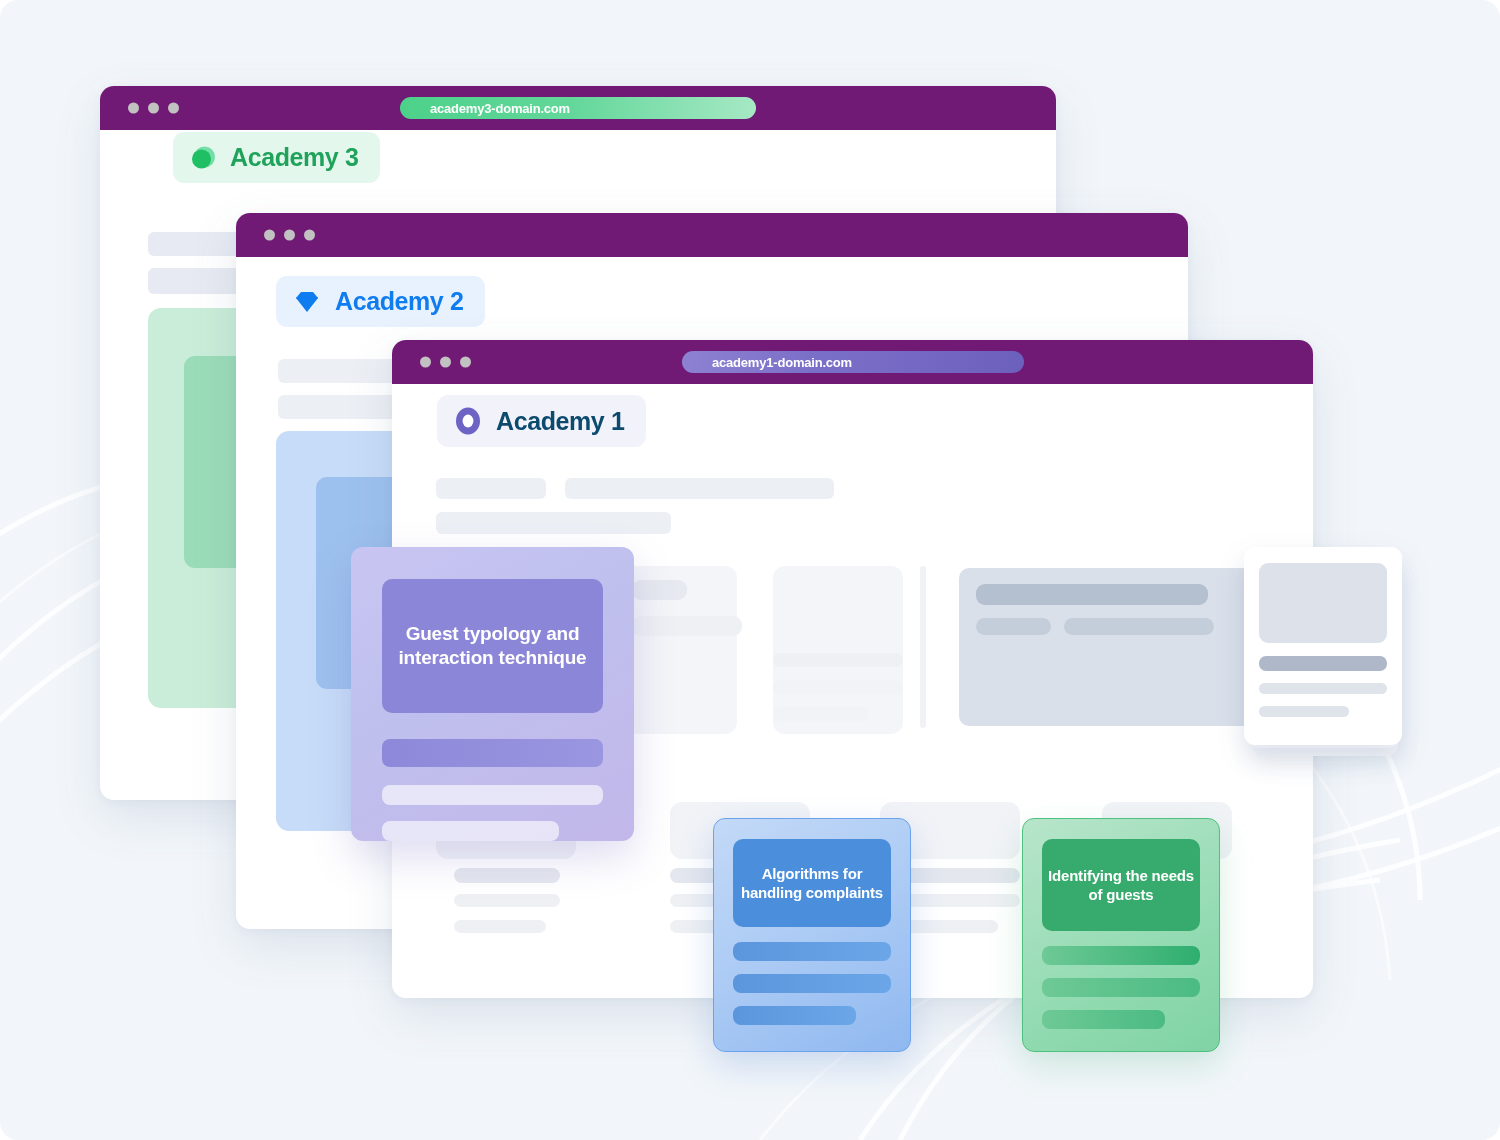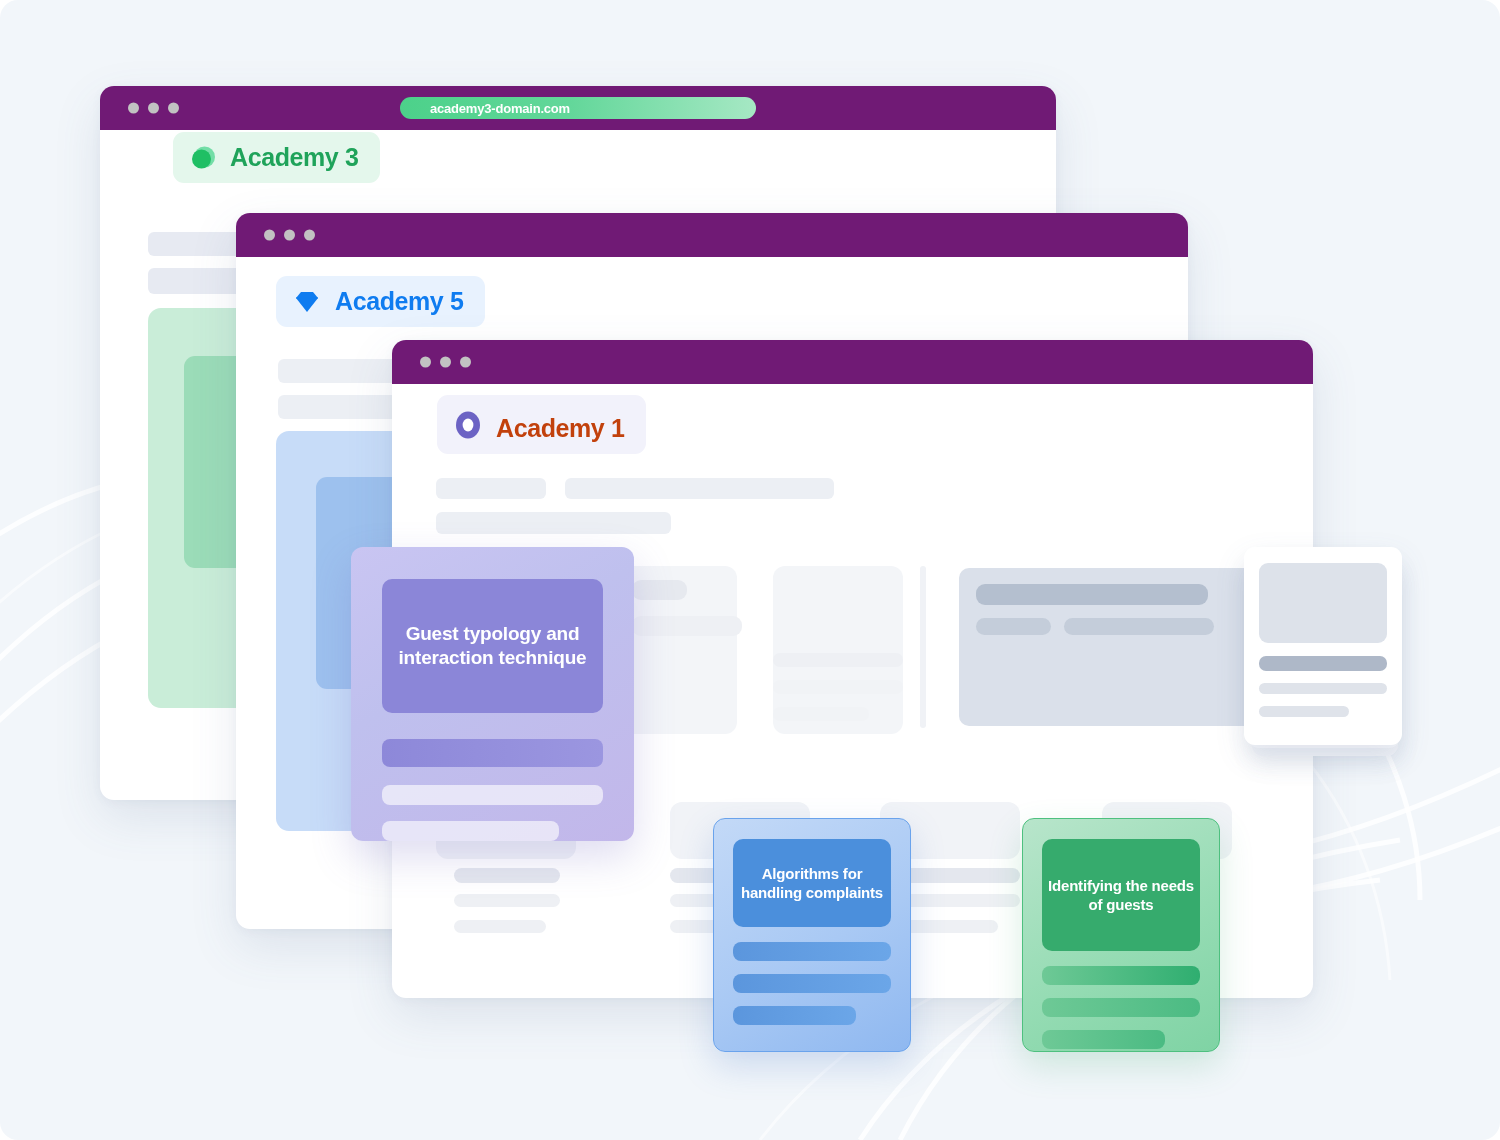--- a/index.html
+++ b/index.html
@@ -149,21 +149,21 @@
 
   
   #card-green {
     left: 1022px; top: 818px; width: 198px; height: 234px;
     background: linear-gradient(150deg, #b8e5cb 0%, #96dcb4 55%, #7fd3a4 100%);
     border: 1px solid #4ec07f;
     box-shadow: 0 14px 34px rgba(60,170,110,0.20);
     padding: 20px 19px 20px 19px;
   }
   #card-green .thumb {
-    height: 112px;
+    height: 92px;
     background: #36ab6d;
     font-size: 15px;
   }
   #card-green .bar1 { height: 19px; margin-top: 15px; background: linear-gradient(90deg,#6ec996,#2fae70); }
   #card-green .bar2 { height: 19px; margin-top: 13px; background: linear-gradient(90deg,#6ec996,#4bbb83); }
   #card-green .bar3 { height: 19px; margin-top: 13px; width: 78%; background: linear-gradient(90deg,#6ec996,#4bbb83); }
 
   
   #card-white {
     position: absolute;
@@ -246,48 +246,50 @@
         <span class="dot"></span>
         <span class="dot"></span>
       </div>
     </div>
 
     <div class="brandchip" style="left:40px; top:63px; background:#e8f2fe;">
       <svg width="30" height="28" viewBox="0 0 30 28">
         <path d="M4 10 L9 4 H21 L26 10 L15 24 Z" fill="#0f7cf0"></path>
         <path d="M4 10 H26" stroke="#0f7cf0" stroke-width="1"></path>
       </svg>
-      <span class="label" style="color:#0f7cf0;">Academy 5</span>
+      <span class="label" style="color:#0f7cf0;">Academy 2</span>
     </div>
 
     <div class="sk r6" style="left:42px; top:146px; width:120px; height:24px; background:#eceff4;"></div>
     <div class="sk r6" style="left:42px; top:182px; width:148px; height:24px; background:#eceff4;"></div>
 
     <div class="accent-panel" style="left:40px; top:218px; width:300px; height:400px; background:#c7dcf8;"></div>
     <div class="accent-inner" style="left:80px; top:264px; width:250px; height:212px; background:#9dc1ee;"></div>
 
     <div class="sk" style="left:216px; top:684px; width:140px; height:17px; background:#eceff4;"></div>
     <div class="sk" style="left:216px; top:712px; width:100px; height:15px; background:#eff1f5;"></div>
   </div>
 
   <div class="window" id="win1" style="left:392px; top:340px; width:921px; height:658px;">
     <div class="titlebar">
       <div class="dots">
         <span class="dot"></span>
         <span class="dot"></span>
         <span class="dot"></span>
       </div>
+      <div class="urlpill" style="left:290px; top:11px; width:342px;
+                  background:linear-gradient(90deg,#8d81d2 0%,#7a6fc8 40%,#6c60bd 100%);">academy1-domain.com</div>
     </div>
 
     <div class="brandchip" style="left:45px; top:55px; background:#f2f2fb;">
       <svg width="30" height="30" viewBox="0 0 30 30">
         <ellipse cx="15" cy="15" rx="12" ry="13.5" fill="#6c63c4"></ellipse>
         <ellipse cx="15" cy="15" rx="5.4" ry="6.4" fill="#ffffff"></ellipse>
       </svg>
-      <span class="label" style="color:#c2410c;margin-top:8px;">Academy 1</span>
+      <span class="label" style="color:#0c4a6e;">Academy 1</span>
     </div>
 
     <div class="sk r6" style="left:44px; top:138px; width:110px; height:21px; background:#eceff4;"></div>
     <div class="sk r6" style="left:173px; top:138px; width:269px; height:21px; background:#eceff4;"></div>
     <div class="sk r6" style="left:44px; top:172px; width:235px; height:22px; background:#eceff4;"></div>
 
     <div class="sk r12" style="left:225px; top:226px; width:120px; height:168px; background:#f3f5f8;"></div>
     <div class="sk" style="left:240px; top:240px; width:55px; height:20px; background:#e6e9ef;"></div>
     <div class="sk" style="left:240px; top:276px; width:110px; height:20px; background:#eef0f4;"></div>
 

